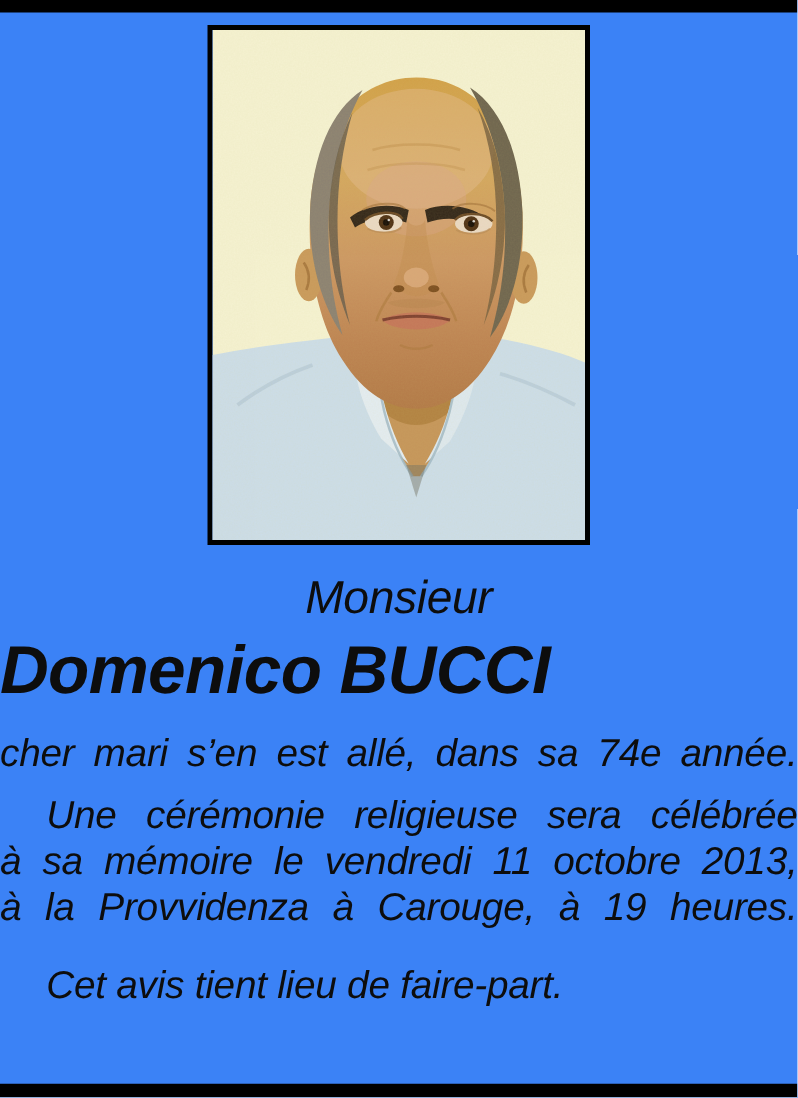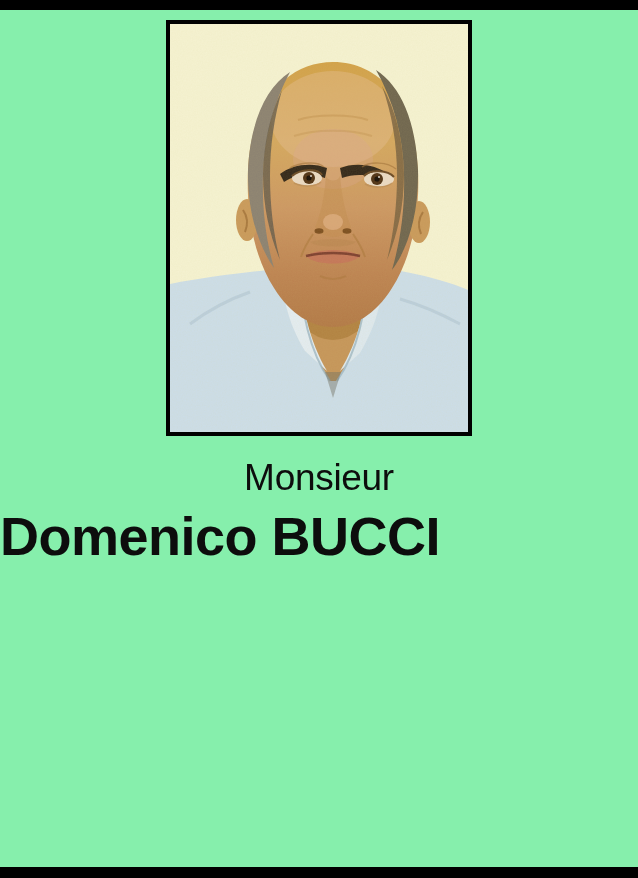--- a/index.html
+++ b/index.html
@@ -1,23 +1,24 @@
 <!DOCTYPE html>
 <html><head>
 <meta charset="utf-8">
 <style>
   html, body { margin: 0; padding: 0; background: #ffffff; }
   .page {
     position: relative;
     width: 638px;
     height: 878px;
-    background: #86efac;
+    background: #3b82f6;
     overflow: hidden;
     font-family: "Liberation Sans", sans-serif;
     color: #0d0d0d;
+    font-style: italic;
   }
   .bar { position: absolute; left: 0; width: 638px; background: #000000; }
   .bar-top { top: 0; height: 10px; }
   .bar-bottom { bottom: 0; height: 11px; }
 
   .photo-frame {
     width: 298px;
     height: 408px;
     border: 4px solid #000000;
     margin: 20px auto 0 auto;
@@ -165,18 +166,27 @@
       <rect x="0" y="0" width="298" height="408" filter="url(#grain)" opacity="0.10"></rect>
     </svg>
   </div>
 
   <div class="salutation">Monsieur</div>
 
   <div class="name">Domenico BUCCI</div>
 
   <div class="body-text">
     <div class="para-1">
+      <p class="jline">cher mari s’en est allé, dans sa 74e année.</p>
+    </div>
+    <div class="para-2">
+      <p class="jline indent">Une cérémonie religieuse sera célébrée</p>
+      <p class="jline">à sa mémoire le vendredi 11 octobre 2013,</p>
+      <p class="jline">à la Provvidenza à Carouge, à 19 heures.</p>
+    </div>
+    <div class="para-3">
+      <p class="indent">Cet avis tient lieu de faire-part.</p>
     </div>
   </div>
 
   <div class="bar bar-bottom"></div>
 
 </div>
 
 </body></html>

